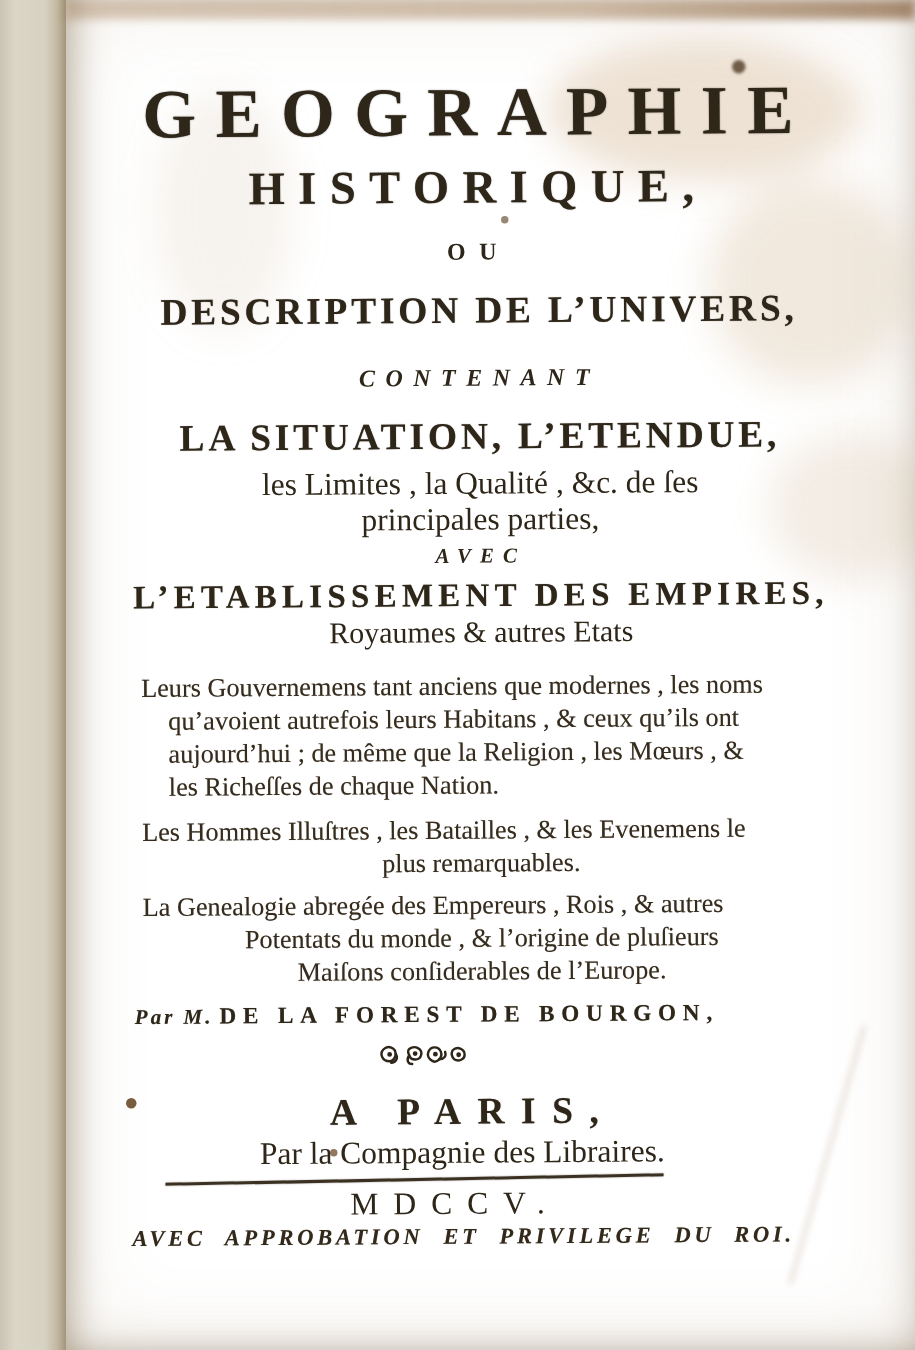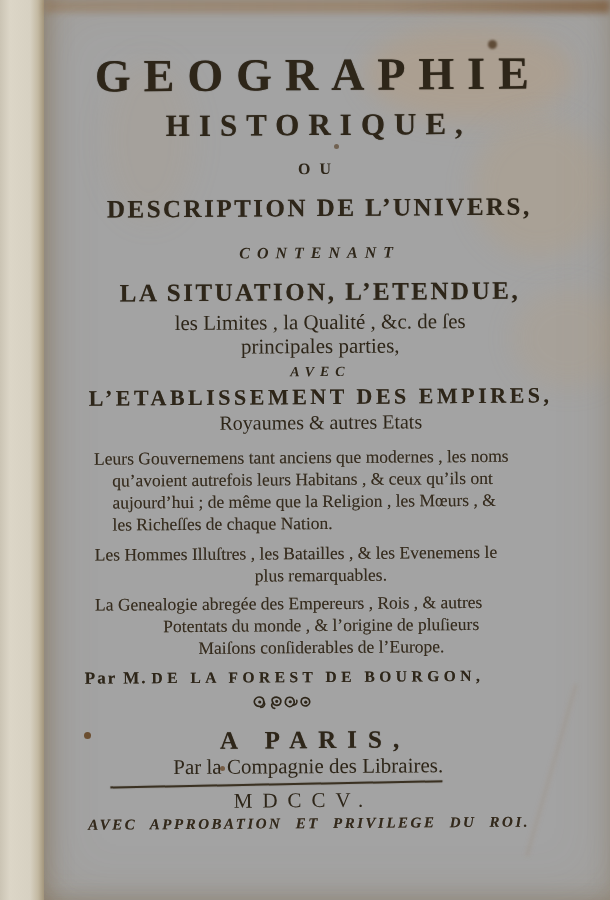--- a/index.html
+++ b/index.html
@@ -11,21 +11,21 @@
     font-family:"Liberation Serif","DejaVu Serif",serif;
   }
   
   .facing-page{
     position:absolute;left:0;top:0;bottom:0;width:44px;
     background:linear-gradient(90deg,#cbc4b4 0px,#dcd6c7 10px,#d7d1c2 30px,#c3b9a2 38px,#a2957b 44px);
   }
   
   .page{
     position:absolute;left:44px;top:0;bottom:0;right:0;
-    background:#a3a3a3;
+    background:#ffffff;
     box-shadow:inset 14px 0 22px -8px rgba(115,92,60,.38),
                inset -10px 0 22px -10px rgba(120,100,70,.25),
                inset 0 -18px 30px -18px rgba(120,100,70,.22),
                inset 0 0 60px rgba(150,122,80,.14);
   }
   .stain{position:absolute;border-radius:50%;pointer-events:none;}
   .s-topband{left:0;right:0;top:0;height:13px;border-radius:0;
     background:linear-gradient(90deg,rgba(146,100,52,.30),rgba(146,100,52,.38) 60%,rgba(118,74,34,.6));
     filter:blur(3px);}
   .s-blotch1{left:320px;top:26px;width:210px;height:95px;background:rgba(193,152,100,.28);filter:blur(12px);}
@@ -69,21 +69,21 @@
   .para .pl{display:block;text-align:left;white-space:nowrap;
       text-shadow:0 0 .5px rgba(54,44,30,.45);}
   .para .pl.ind{padding-left:18px;}
   .para .pl.ctr{text-align:center;padding-left:0;}
   .p1{margin-top:12px;}
   .p2{margin-top:8px;}
   .p3{margin-top:6px;}
 
   .byline{margin-top:8px;line-height:22px;transform:translateX(-38px);
       text-shadow:0 0 .5px rgba(46,38,25,.5);}
-  .byline .pfx{font-weight:bold;font-size:17px;letter-spacing:2px;}
+  .byline .pfx{font-style:italic;font-weight:bold;font-size:14px;letter-spacing:2px;}
   .byline .nm{font-size:15.5px;font-weight:bold;letter-spacing:4.5px;}
 
   .ornament{margin-top:4px;line-height:22px;transform:translateX(-41px);}
 
   .paris{font-size:25px;line-height:28px;margin-top:8px;letter-spacing:11px;font-weight:bold;
       transform:translateX(-8px);text-shadow:0 0 .7px rgba(40,33,24,.55);}
   .compagnie{font-size:21px;line-height:24px;transform:translateX(-15px);}
 
   .rule{height:0;border-top:2px solid #3a3122;width:332px;margin:5px 0 0 20px;
       transform:rotate(-.7deg);box-shadow:0 0 1px rgba(58,49,34,.6);}

